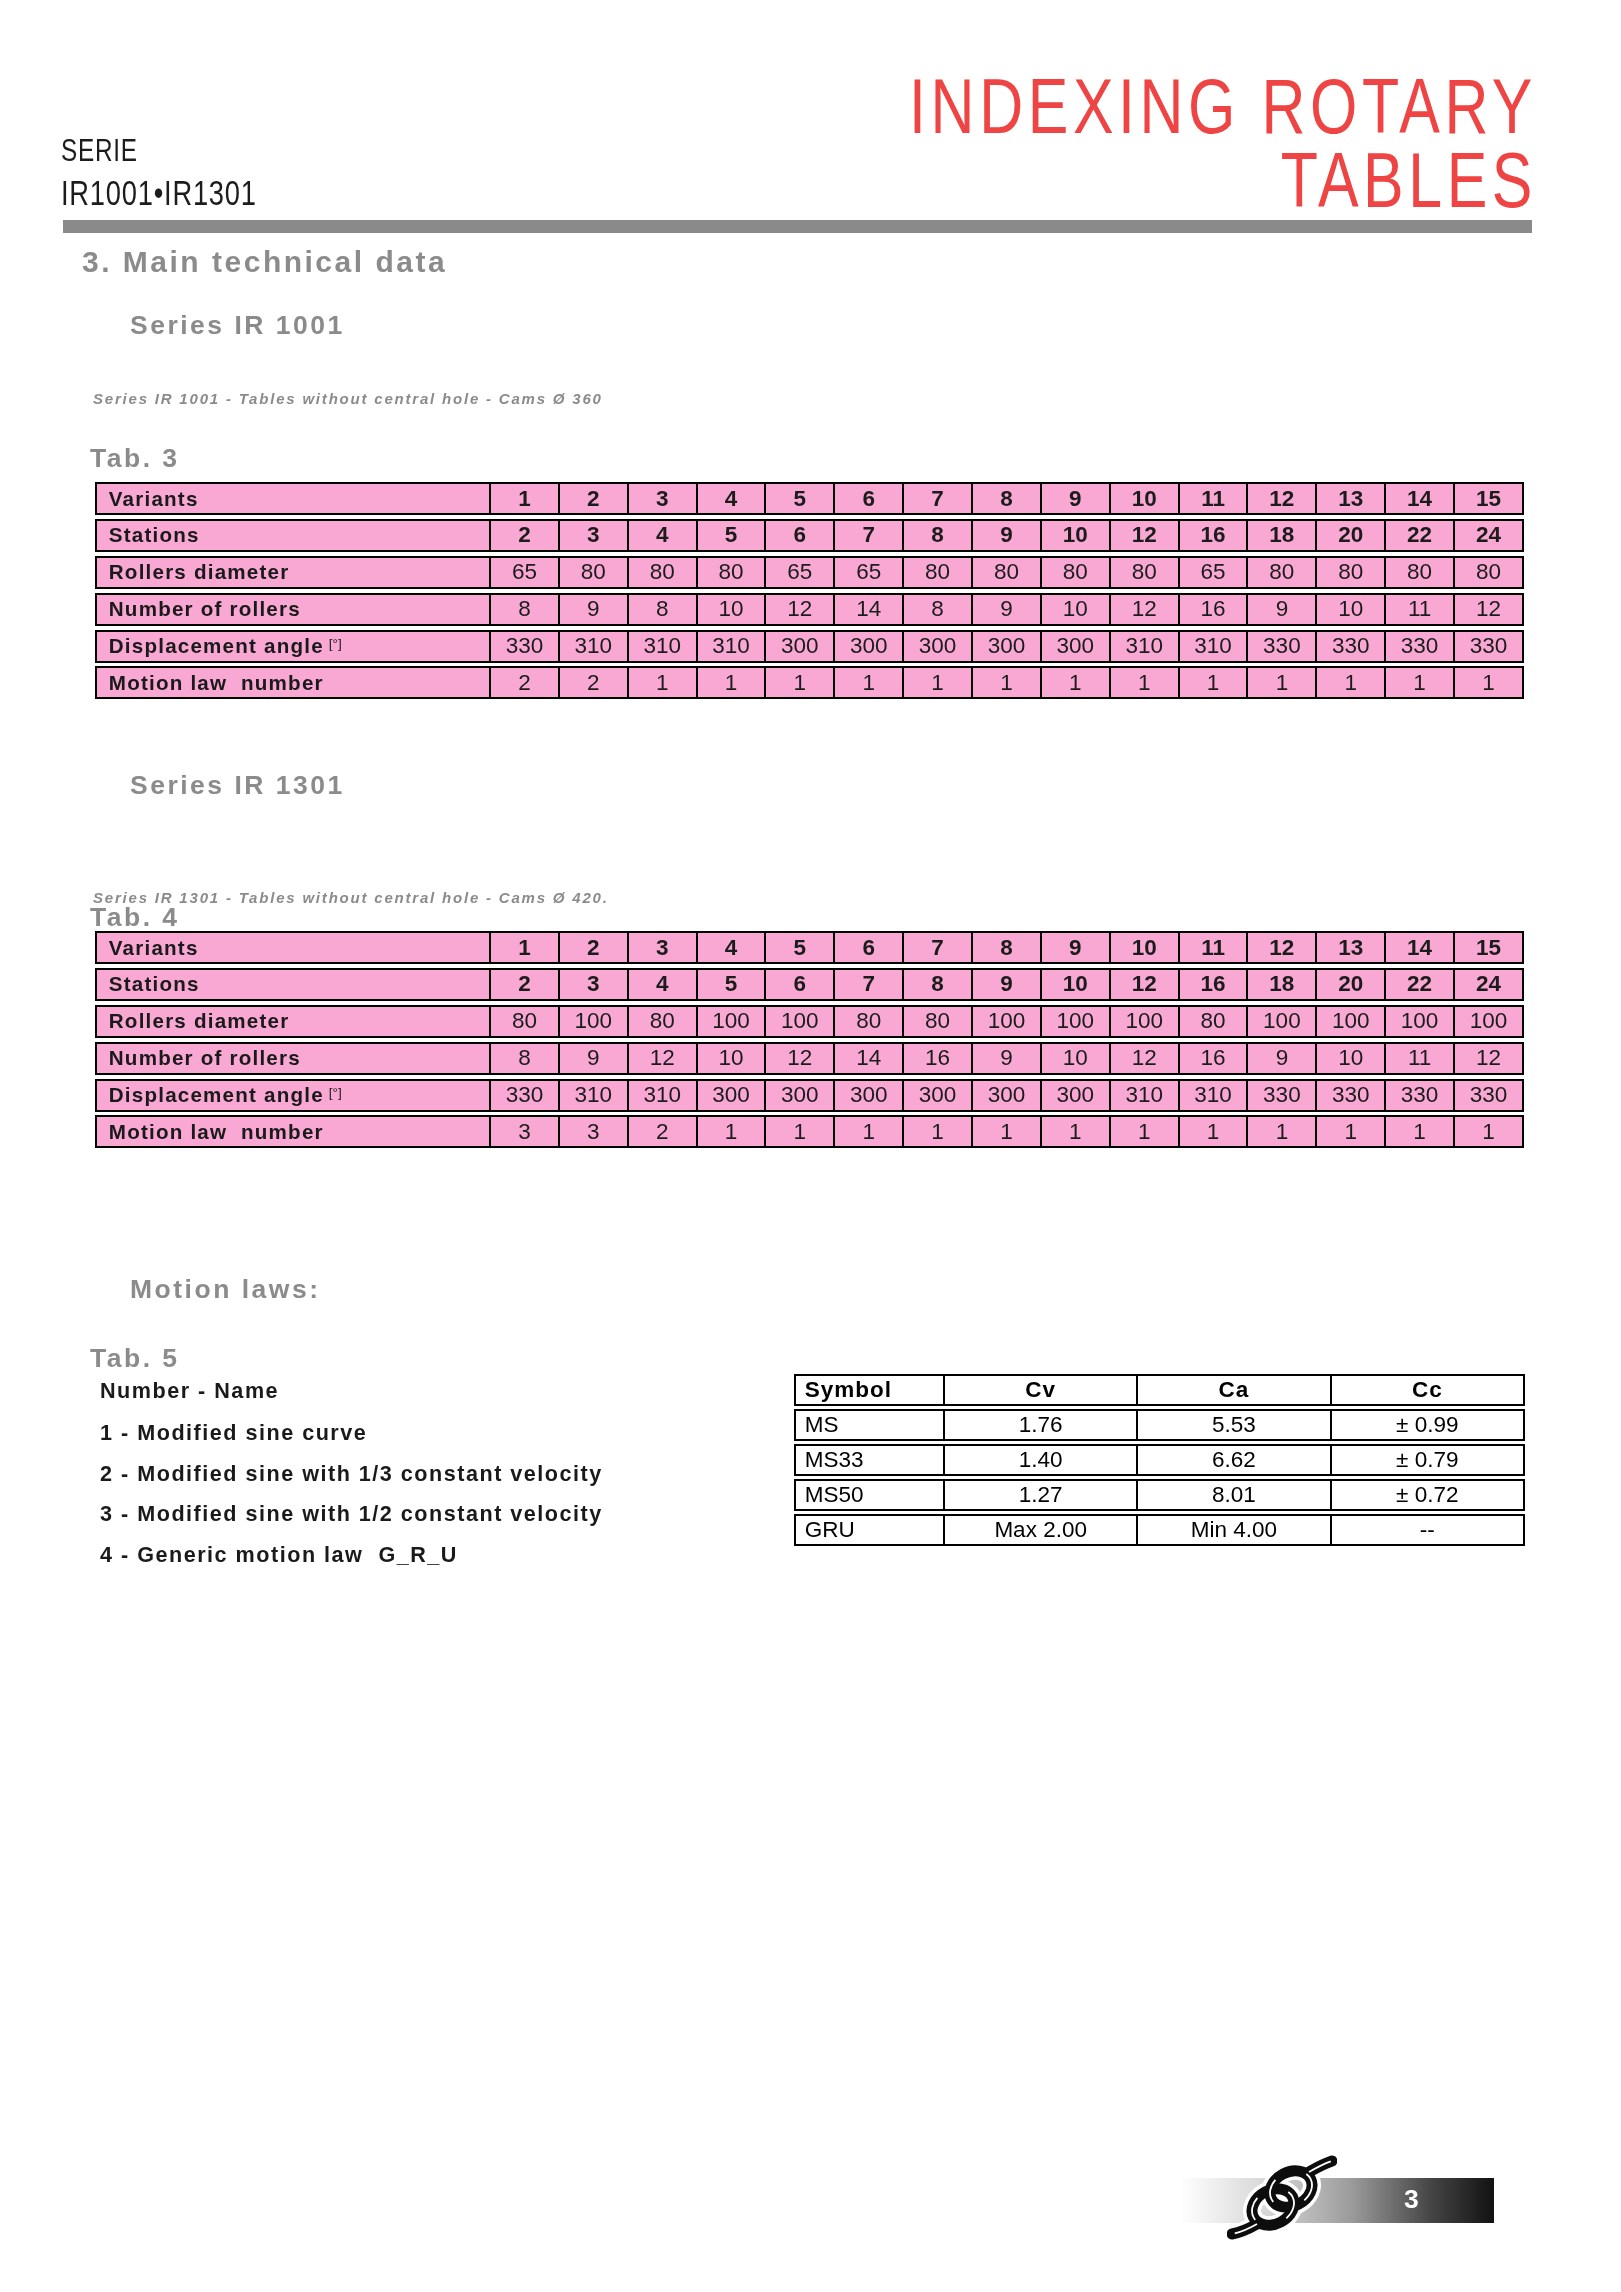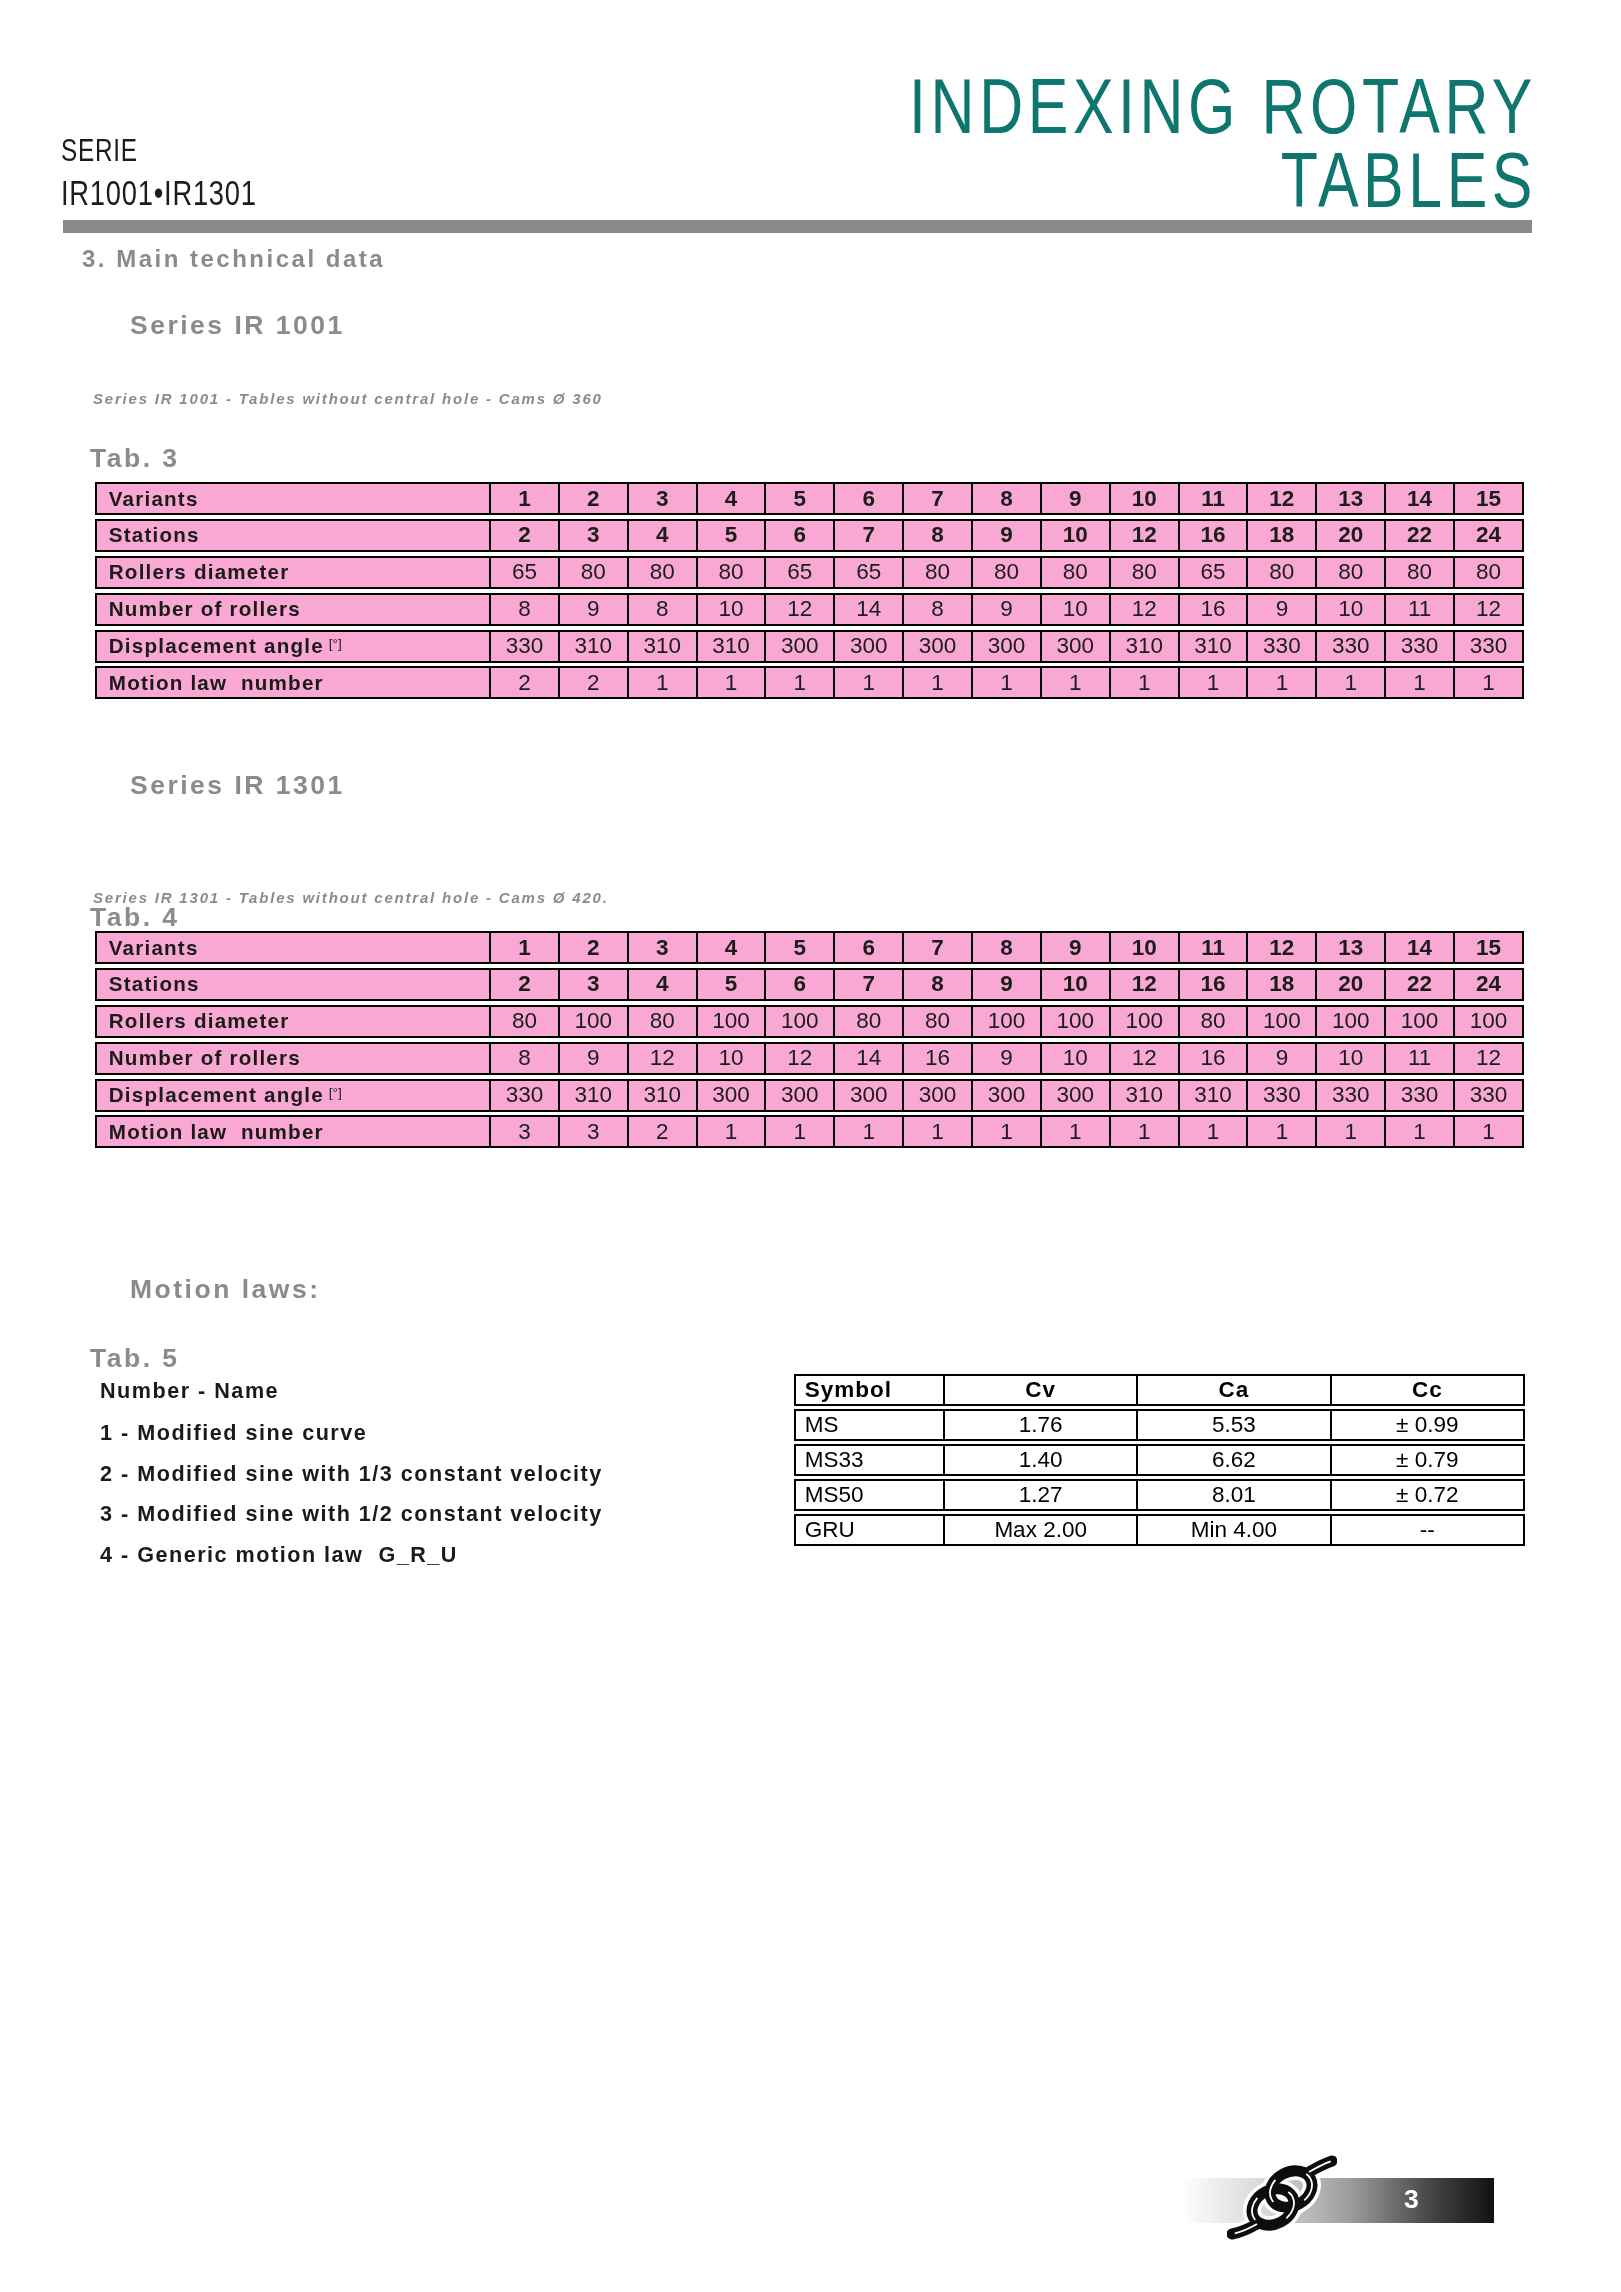--- a/index.html
+++ b/index.html
@@ -4,33 +4,33 @@
 <style>
   * { margin:0; padding:0; box-sizing:border-box; }
   html,body { background:#e8e8e8; }
   .page {
     position:relative; width:1621px; height:2293px; background:#ffffff;
     font-family:"Liberation Sans", sans-serif; color:#1a1a1a; overflow:hidden;
     margin:0 auto;
   }
 
   
-  .brand-title { position:absolute; top:69px; right:84px; text-align:right; color:#0f766e; }
+  .brand-title { position:absolute; top:69px; right:84px; text-align:right; color:#ef4444; }
   .brand-title .tline {
     display:block; font-size:78px; line-height:74px; font-weight:400; letter-spacing:5.9px;
     transform:scaleX(0.78); transform-origin:100% 50%; white-space:nowrap;
   }
   .serie-block { position:absolute; left:61px; top:133px; color:#1c1c1c; }
   .serie-line1 { font-size:32px; line-height:35px; transform:scaleX(0.76); transform-origin:0 50%; letter-spacing:1px; }
   .serie-line2 { font-size:35px; line-height:39px; margin-top:4.9px; transform:scaleX(0.78); transform-origin:0 50%; letter-spacing:1px; }
   .divider-bar { position:absolute; left:63px; top:220px; width:1469px; height:12.7px; background:#8a8a8a; }
 
   
   .ghead { position:absolute; color:#8b8b8b; font-weight:bold; letter-spacing:2.5px; white-space:nowrap; }
-  .h-main  { left:82px;  top:245px;  font-size:24px; }
+  .h-main  { left:82px;  top:245px;  font-size:30px; }
   .h-series{ font-size:26.5px;margin-left:37px; }
   .h-sub   { font-size:15px; letter-spacing:1.8px;font-style:italic; }
   .h-tab   { font-size:26.5px; }
 
   
   .dtable { position:absolute; width:1429px; }
   .trow { display:flex; height:33px; border:2.9px solid #000; margin-top:3.9px; background:#f9a8d4; }
   .trow:first-child { margin-top:0; }
   .cell { display:flex; align-items:center; justify-content:center; height:100%; }
   .cell + .cell { border-left:2px solid #000; }

